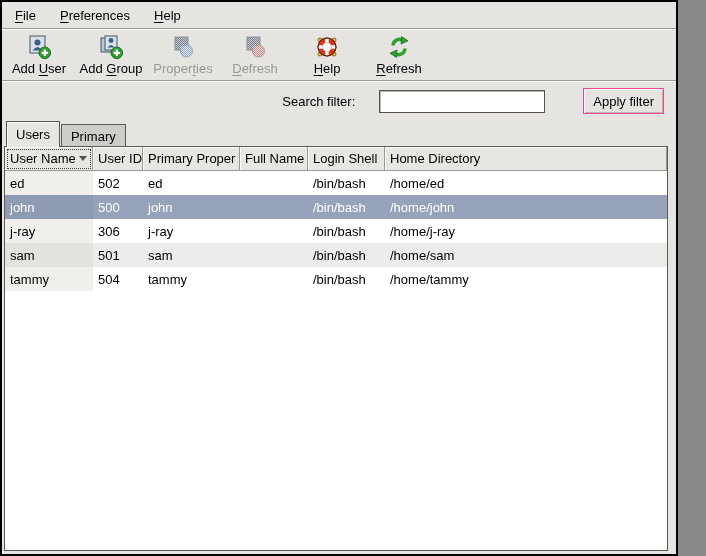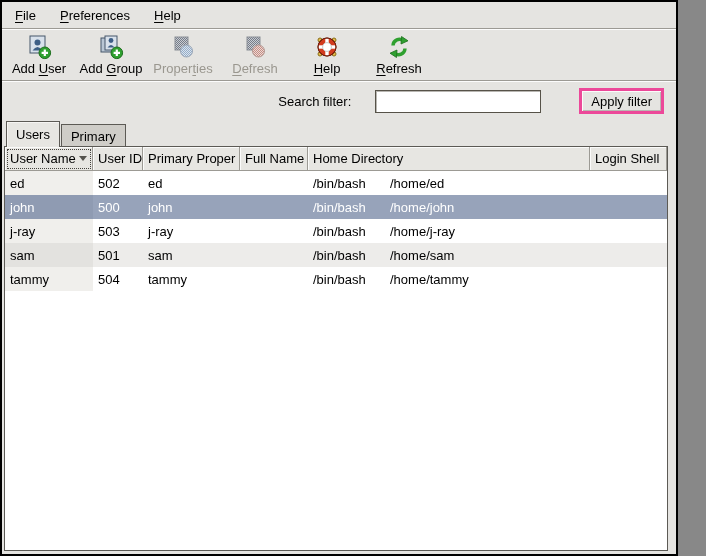--- a/index.html
+++ b/index.html
@@ -49,21 +49,21 @@
   .filter-input {
     width:166px; height:23px;
     border:1px solid #565248;
     box-shadow:inset 1px 1px 0 #B8B6B1;
     background:#fff; font:inherit; padding:0 4px; outline:none;
   }
   .apply-btn {
     margin-left:22px; margin-right:12px;
     height:26px; padding:0 9px;
     background:#E5E4E1;
-    border:3px solid #ec4899;
+    border:1px solid #ec4899;
     box-shadow:inset 1px 1px 0 #FBFBFA, inset -1px -1px 0 #B9B7B2;
     font:inherit; cursor:default;
   }
   
   .tabs {
     flex:0 0 26px; height:26px;
     display:flex; align-items:flex-end; padding-left:4px;
     position:relative; z-index:2;
   }
   .tab {
@@ -254,25 +254,25 @@
       </div>
       <div class="th c1">
           <span>User ID</span>
         </div>
       <div class="th c2">
           <span>Primary Proper</span>
         </div>
       <div class="th c3">
           <span>Full Name</span>
         </div>
+      <div class="th c4">
+          <span>Login Shell</span>
+        </div>
       <div class="th c5">
           <span>Home Directory</span>
-        </div>
-      <div class="th c4">
-          <span>Login Shell</span>
         </div>
     </div>
 
     <div class="trow white">
       <div class="cell c0">ed</div>
       <div class="cell c1">502</div>
       <div class="cell c2">ed</div>
       <div class="cell c3"></div>
       <div class="cell c4">/bin/bash</div>
       <div class="cell c5">/home/ed</div>
@@ -282,21 +282,21 @@
       <div class="cell c0">john</div>
       <div class="cell c1">500</div>
       <div class="cell c2">john</div>
       <div class="cell c3"></div>
       <div class="cell c4">/bin/bash</div>
       <div class="cell c5">/home/john</div>
     </div>
 
     <div class="trow white">
       <div class="cell c0">j-ray</div>
-      <div class="cell c1">503</div>
+      <div class="cell c1">306</div>
       <div class="cell c2">j-ray</div>
       <div class="cell c3"></div>
       <div class="cell c4">/bin/bash</div>
       <div class="cell c5">/home/j-ray</div>
     </div>
 
     <div class="trow stripe">
       <div class="cell c0">sam</div>
       <div class="cell c1">501</div>
       <div class="cell c2">sam</div>

